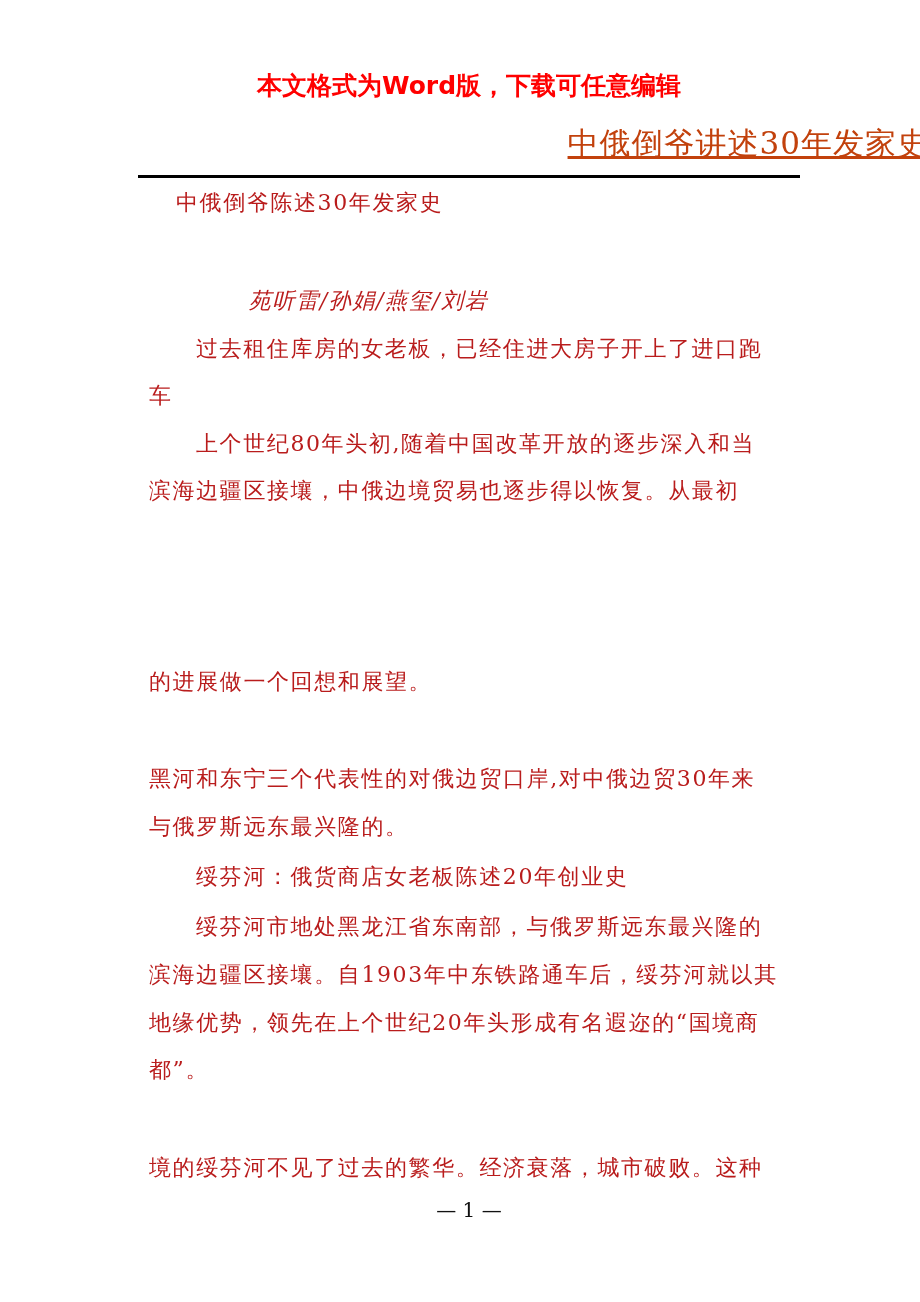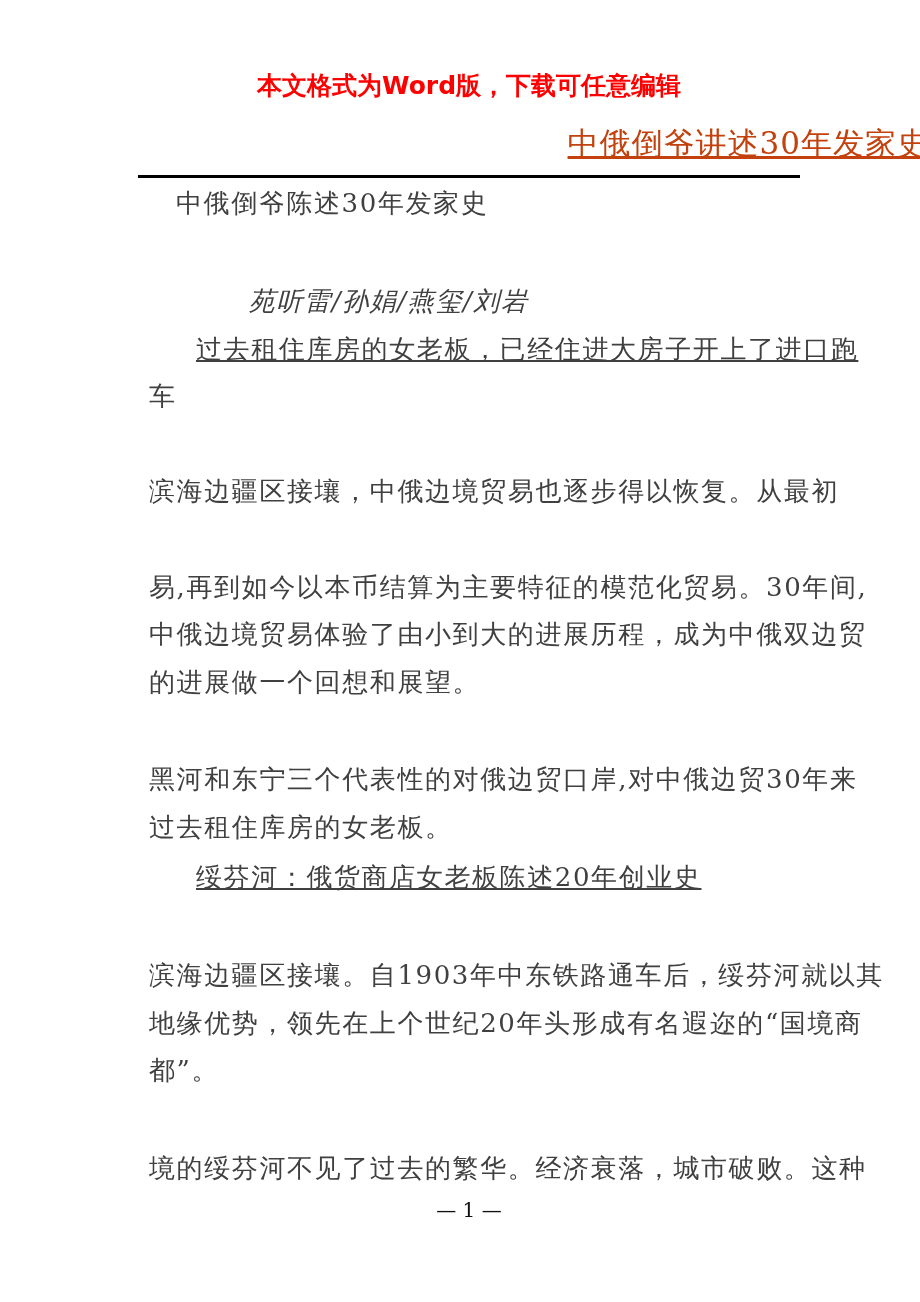--- a/index.html
+++ b/index.html
@@ -13,24 +13,24 @@
     .title {
       position: absolute; left: 0; width: 920px; top: 120px; text-align: right;
       font-family: "DejaVu Serif", serif; font-size: 31px; color: #c2410c;
       line-height: 46px; letter-spacing: 1px; text-decoration: underline;
     }
     .rule {
       position: absolute; left: 129px; top: 175px; width: 662px; height: 3px; background: #000;
     }
     .line {
       position: absolute; left: 140px; width: 650px; white-space: nowrap;
-      font-family: "DejaVu Serif", serif; font-size: 26px; color: #404040;
+      font-family: "DejaVu Serif", serif; font-size: 22px; color: #b91c1c;
       line-height: 30px; letter-spacing: 1.6px;
     }
-    .indent { left: 187px; text-decoration: underline; }
+    .indent { left: 187px; }
     .byline { left: 240px; font-style: italic; }
     .subhead { left: 167px; }
     .pagenum {
       position: absolute; left: 0; width: 920px; top: 1196px; text-align: center;
       font-family: "DejaVu Serif", serif; font-size: 20px; color: #111; line-height: 28px;
     }
   </style>
 </head>
 <body>
 
@@ -38,30 +38,30 @@
   <div class="banner">本文格式为Word版，下载可任意编辑</div>
   <div class="title">中俄倒爷讲述30年发家史</div>
   <div class="rule"></div>
 
   <div class="line subhead" style="top:188px">中俄倒爷陈述30年发家史</div>
   <div class="line byline" style="top:286px">苑听雷/孙娟/燕玺/刘岩</div>
 
   <div class="line indent" style="top:334px">过去租住库房的女老板，已经住进大房子开上了进口跑</div>
   <div class="line" style="top:381px">车</div>
 
+  <div class="line indent" style="top:429px">上个世纪80年头初,随着中国改革开放的逐步深入和当</div>
   <div class="line" style="top:476px">滨海边疆区接壤，中俄边境贸易也逐步得以恢复。从最初</div>
-  <div class="line" style="top:572px">易,再到如今以本币结算为主要特征的模范化贸易。30年间,</div>
-  <div class="line" style="top:619px">中俄边境贸易体验了由小到大的进展历程，成为中俄双边贸</div>
   <div class="line" style="top:667px">的进展做一个回想和展望。</div>
 
   <div class="line" style="top:764px">黑河和东宁三个代表性的对俄边贸口岸,对中俄边贸30年来</div>
-  <div class="line" style="top:812px">过去租住库房的女老板。</div>
+  <div class="line" style="top:812px">与俄罗斯远东最兴隆的。</div>
 
   <div class="line indent" style="top:862px">绥芬河：俄货商店女老板陈述20年创业史</div>
 
+  <div class="line indent" style="top:912px">绥芬河市地处黑龙江省东南部，与俄罗斯远东最兴隆的</div>
   <div class="line" style="top:960px">滨海边疆区接壤。自1903年中东铁路通车后，绥芬河就以其</div>
   <div class="line" style="top:1008px">地缘优势，领先在上个世纪20年头形成有名遐迩的“国境商</div>
   <div class="line" style="top:1055px">都”。</div>
 
   <div class="line" style="top:1153px">境的绥芬河不见了过去的繁华。经济衰落，城市破败。这种</div>
 
   <div class="pagenum">— 1 —</div>
 </div>
 
 </body></html>

